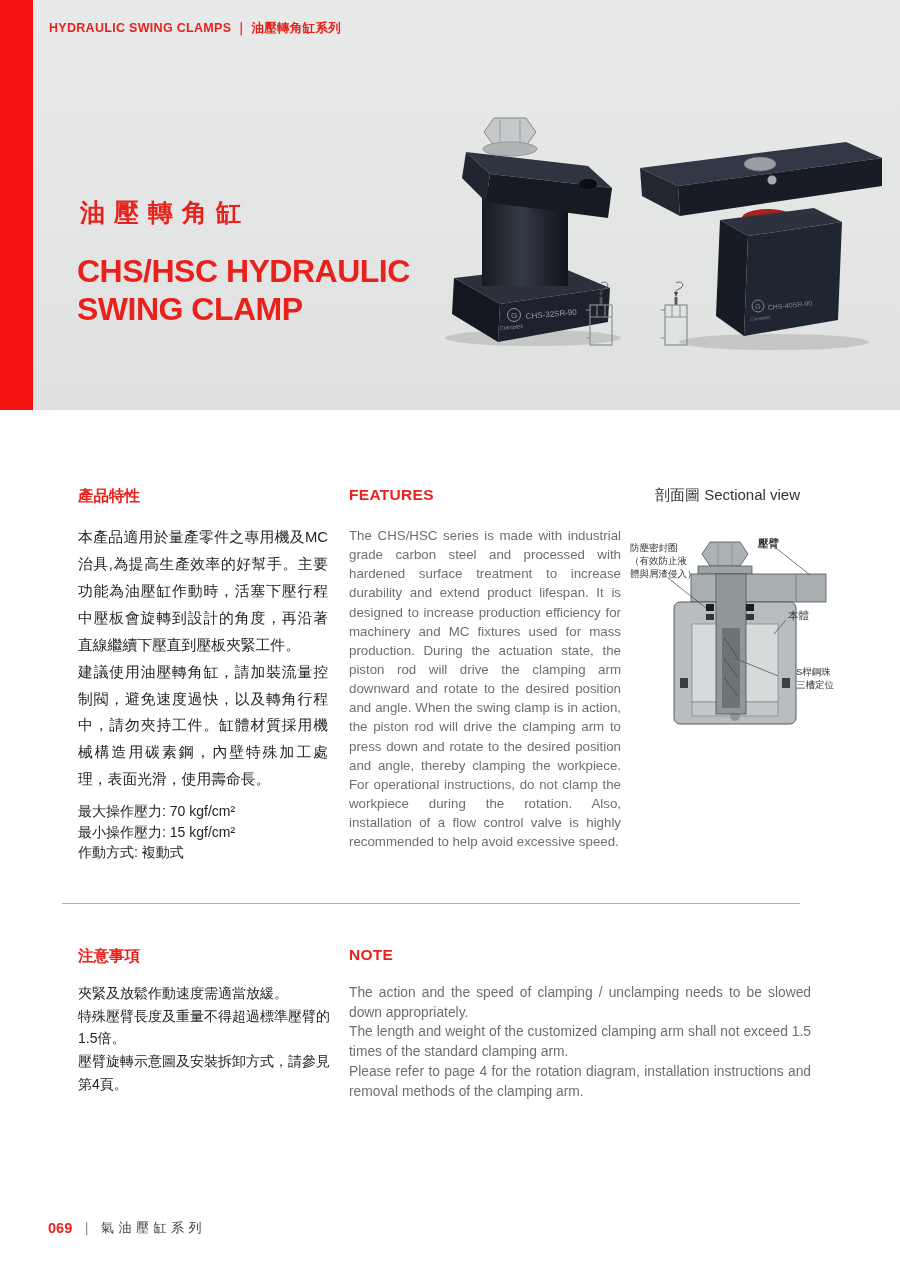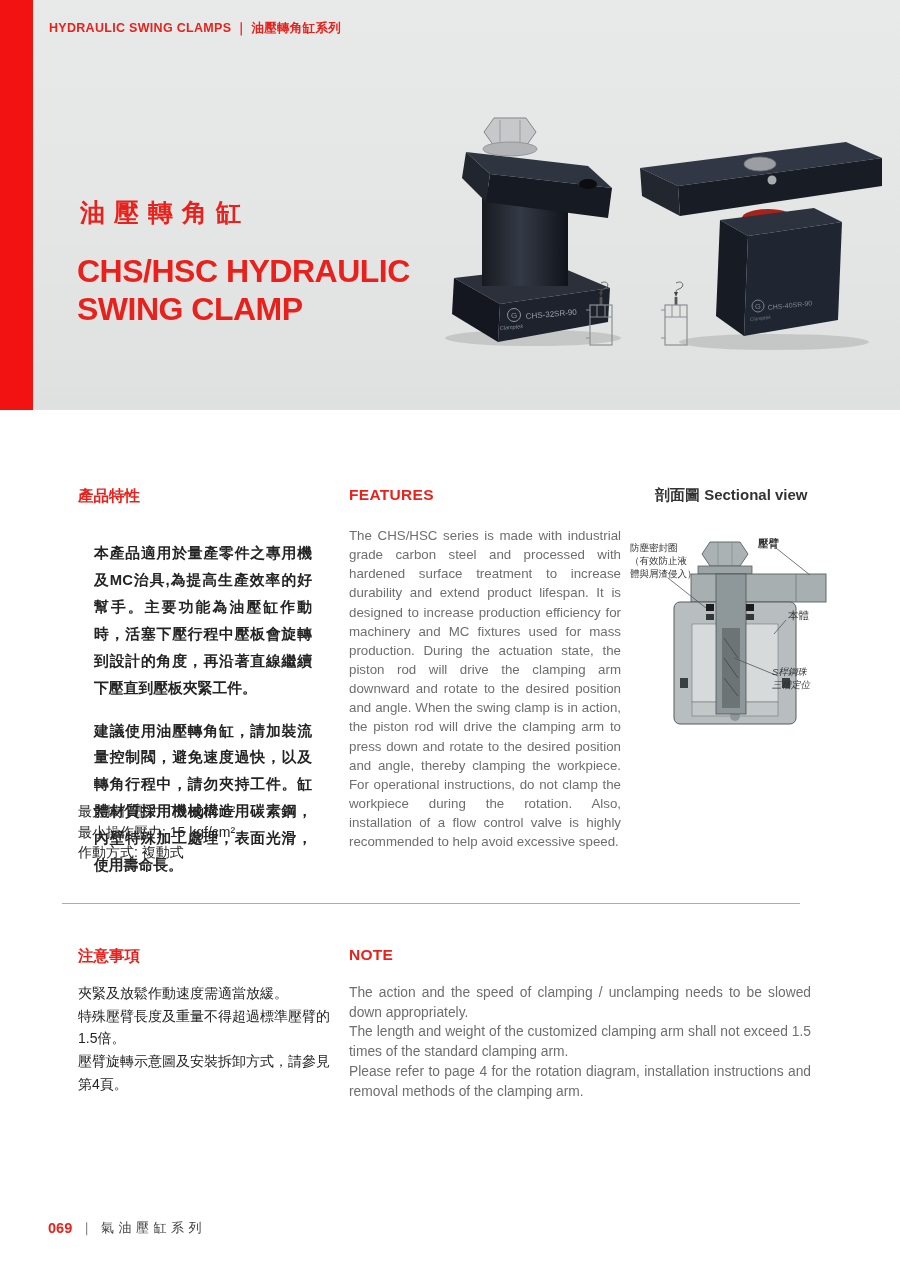--- a/index.html
+++ b/index.html
@@ -33,42 +33,42 @@
   .photo-left{position:absolute;left:438px;top:108px;width:195px;height:240px;}
   .photo-right{position:absolute;left:632px;top:128px;width:260px;height:225px;}
   .schematic-1{position:absolute;left:586px;top:280px;width:30px;height:70px;}
   .schematic-2{position:absolute;left:661px;top:280px;width:30px;height:70px;}
   
   .h-red{position:absolute;font-size:15.5px;font-weight:bold;color:#e8211c;}
   .h-zh-features{left:78px;top:486px;}
   .h-en-features{left:349px;top:486px;letter-spacing:.3px;}
   .h-sectional{
     position:absolute;left:655px;top:486px;
-    font-size:15px;font-weight:700;color:#333;
+    font-size:15px;font-weight:400;color:#333;
   }
   
   .zh-body{
     position:absolute;left:78px;top:524px;width:250px;
     font-size:14.8px;color:#242424;line-height:1.82;text-align:justify;
   }
-  .zh-body p{margin:16px;font-weight:bold;}
+  .zh-body p{margin:0;}
   .en-body{
     position:absolute;left:349px;top:526px;width:272px;
     font-size:13.3px;color:#6e6e6e;line-height:1.44;text-align:justify;
   }
   
   .sectional-wrap{position:absolute;left:628px;top:528px;width:272px;height:218px;}
   .sectional-wrap svg{position:absolute;left:0;top:0;}
   .sec-label{
     position:absolute;font-size:9.5px;color:#333;line-height:1.35;white-space:nowrap;
   }
   .lbl-dust{left:2px;top:14px;}
   .lbl-arm{left:130px;top:8px;font-size:10.5px;font-weight:bold;}
   .lbl-body{left:160px;top:80px;font-size:10.5px;}
-  .lbl-ball{left:144px;top:138px;font-style:italic;}
+  .lbl-ball{left:168px;top:138px;}
   
   .specs-zh{
     position:absolute;left:78px;top:801px;
     font-size:14px;color:#242424;line-height:1.48;
   }
   .specs-en{
     position:absolute;left:349px;top:802px;
     font-size:13.3px;color:#6e6e6e;line-height:1.53;
   }
   

